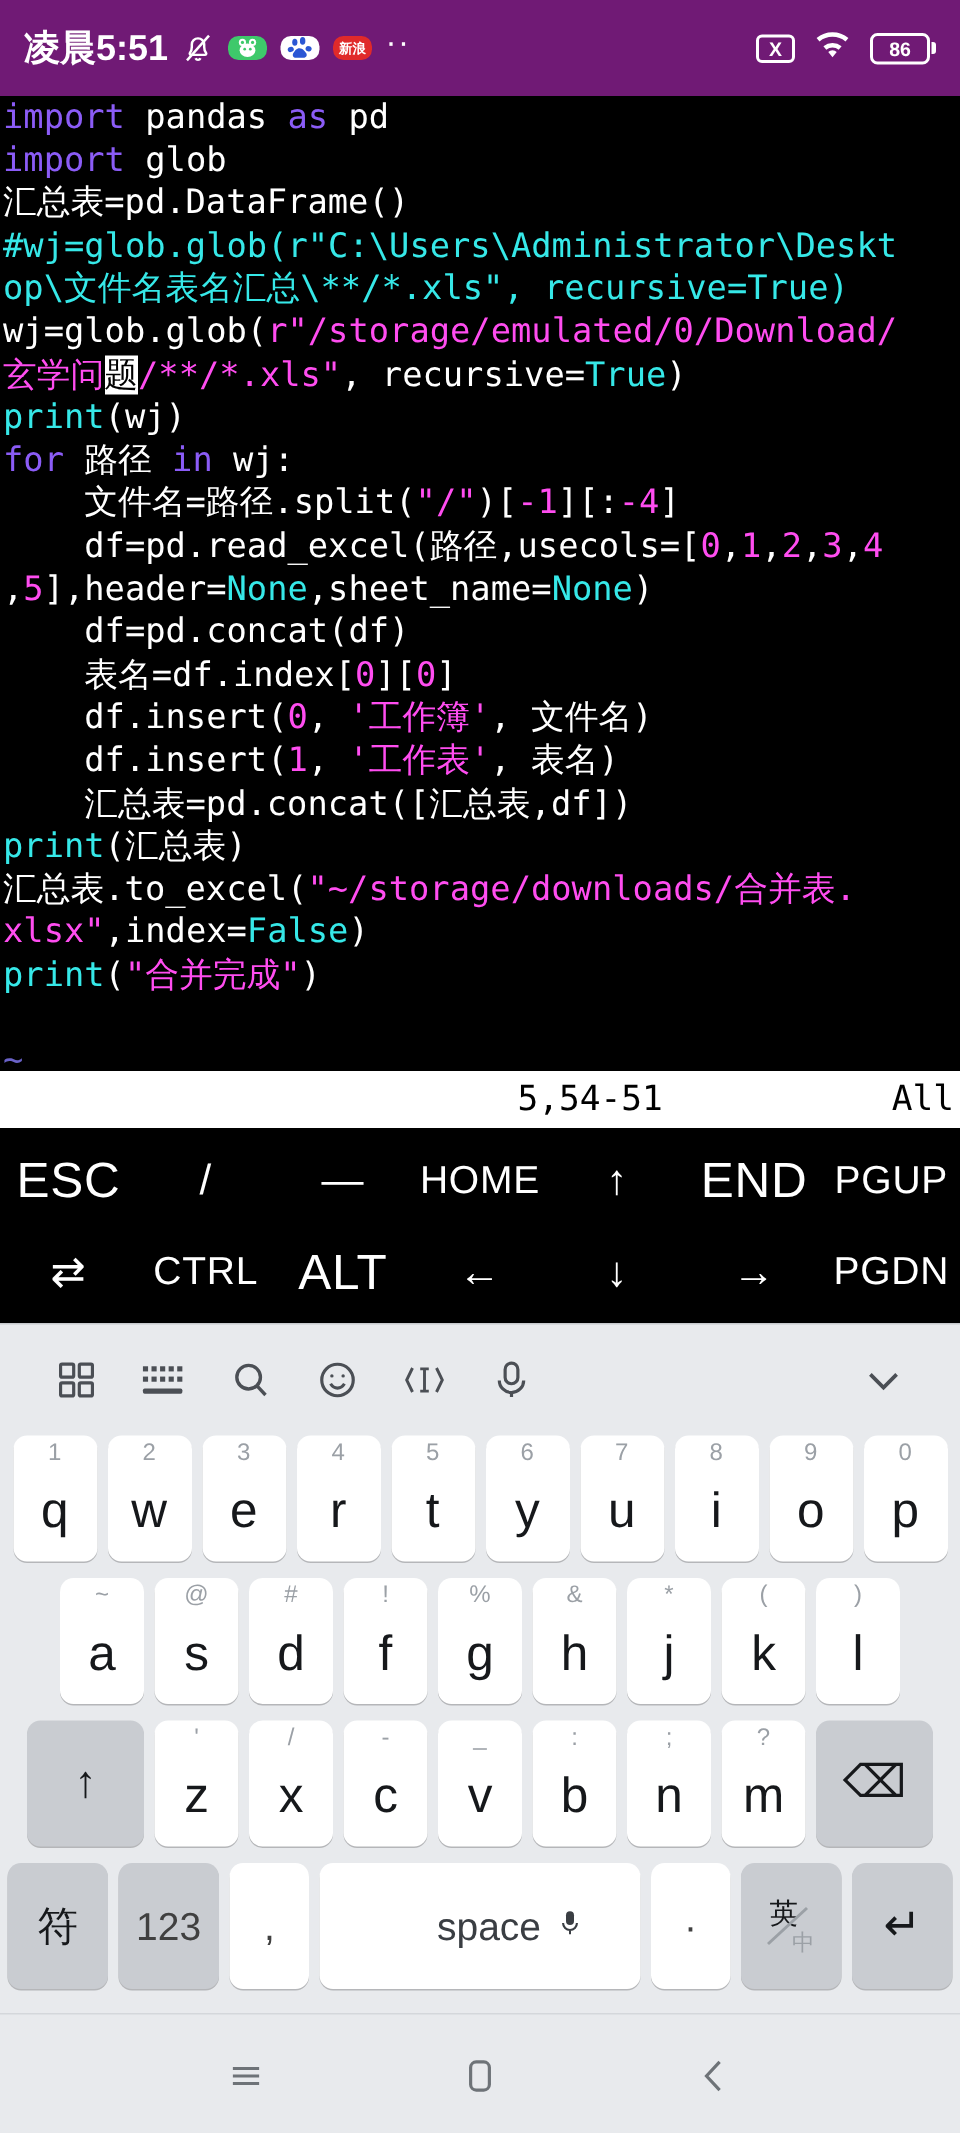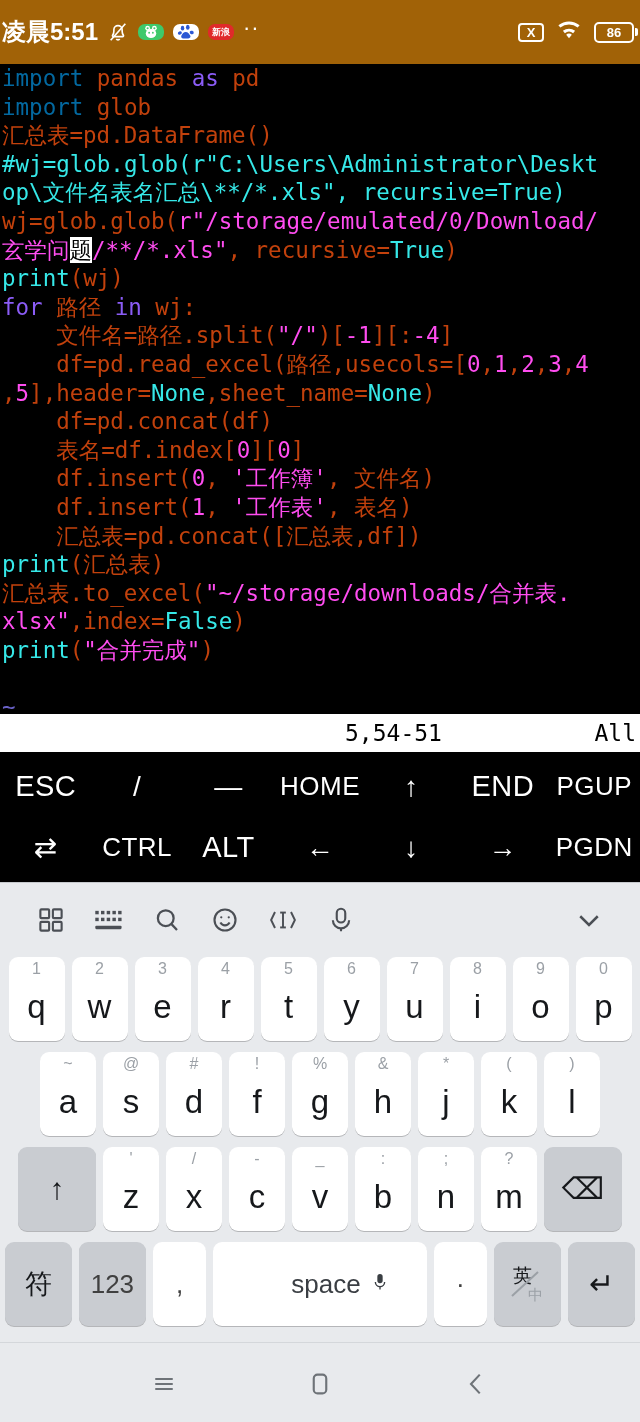--- a/index.html
+++ b/index.html
@@ -11,24 +11,24 @@
     width: 640px;
     height: 1422px;
     overflow: hidden;
     font-family: "Liberation Sans", sans-serif;
     position: relative;
   }
 
   
   .statusbar {
     height: 64px;
-    background: #a16207;
-    display: flex;
-    align-items: center;
-    padding: 0 2px;
+    background: #701a75;
+    display: flex;
+    align-items: center;
+    padding: 0 16px;
     box-sizing: border-box;
     color: #fff;
   }
   .sb-left {
     display: flex;
     align-items: center;
     gap: 9px;
   }
   .sb-time {
     font-size: 24px;
@@ -113,22 +113,22 @@
   }
   .code {
     font-family: "DejaVu Sans Mono", "Liberation Mono", monospace;
     font-size: 22.5px;
     line-height: 28.6px;
     white-space: pre;
     color: #ffffff;
     letter-spacing: 0px;
   }
   .code .ln { display: block; height: 28.6px; }
-  .t-white   { color: #c2410c; }
-  .t-blue    { color: #0369a1; }
+  .t-white   { color: #ffffff; }
+  .t-blue    { color: #8b5cf6; }
   .t-cyan    { color: #36e8e8; }
   .t-yellow  { color: #8b5cf6; }
   .t-magenta { color: #ff4df0; }
   .cursor-blk {
     background: #ffffff;
     color: #000000;
   }
   .tilde { color: #6a62c8; }
 
   .vim-status {
@@ -159,21 +159,21 @@
   }
   .ek-row {
     display: flex;
     height: 61px;
     align-items: center;
   }
   .ek {
     flex: 1;
     text-align: center;
     color: #ffffff;
-    font-size: 29px;
+    font-size: 33px;
     font-family: "Liberation Sans", sans-serif;
     letter-spacing: 0.5px;
     user-select: none;
   }
   .ek.sym { font-size: 28px; }
   .ek.small { font-size: 26px; }
 
   
   .keyboard {
     background: #e8eaed;

